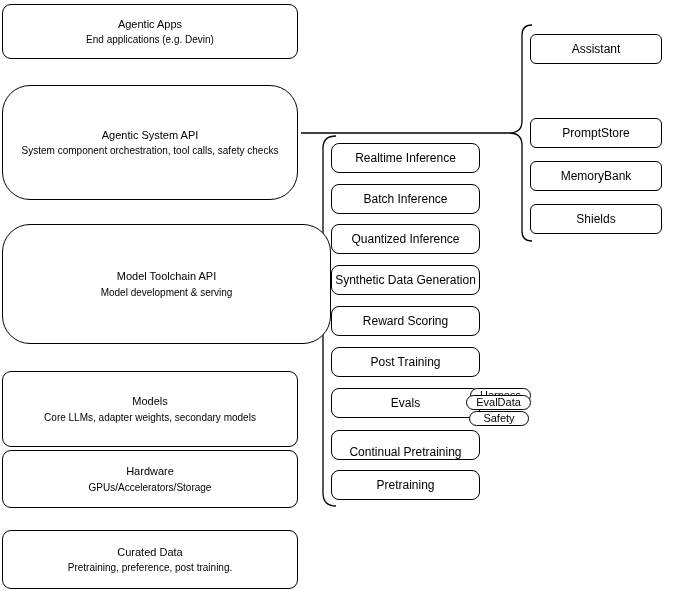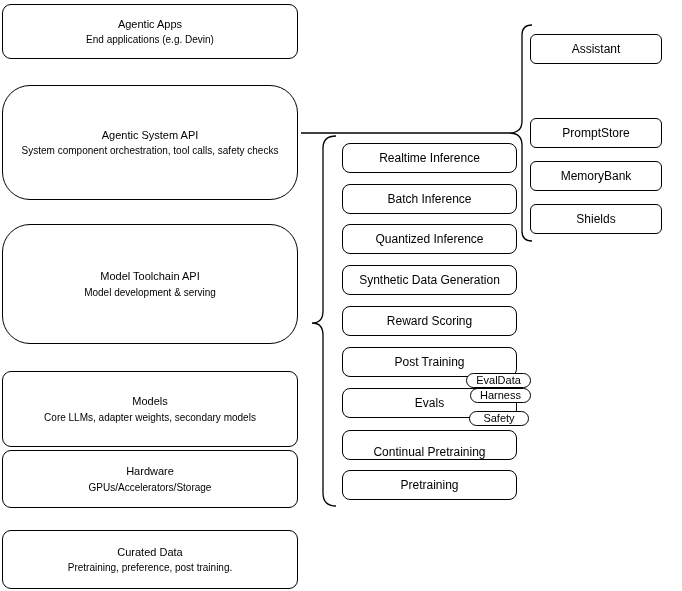--- a/index.html
+++ b/index.html
@@ -25,22 +25,22 @@
     align-items: center;
     justify-content: center;
     text-align: center;
     color: #000000;
   }
   .stack-box { border-radius: 9px; gap: 4px; }
   .stack-box.big { border-radius: 28px; }
   .stack-box .title { font-size: 11px; line-height: 1.1; }
   .stack-box .subtitle { font-size: 10px; line-height: 1.1; }
   .mid-box {
-    left: 342px;
-    width: 175px;
+    left: 331px;
+    width: 149px;
     height: 30px;
     border-radius: 8px;
     font-size: 12px;
   }
   .right-box {
     left: 530px;
     width: 132px;
     height: 30px;
     border-radius: 6px;
     font-size: 12px;
@@ -75,21 +75,21 @@
   <div class="box stack-box" style="left:2px; top:4px; width:296px; height:55px;">
     <div class="title">Agentic Apps</div>
     <div class="subtitle">End applications (e.g. Devin)</div>
   </div>
 
   <div class="box stack-box big" style="left:2px; top:85px; width:296px; height:115px;">
     <div class="title">Agentic System API</div>
     <div class="subtitle">System component orchestration, tool calls, safety checks</div>
   </div>
 
-  <div class="box stack-box big" style="left:2px; top:224px; width:296px; height:120px;">
+  <div class="box stack-box big" style="left:2px; top:224px; width:329px; height:120px;">
     <div class="title">Model Toolchain API</div>
     <div class="subtitle">Model development &amp; serving</div>
   </div>
 
   <div class="box stack-box" style="left:2px; top:371px; width:296px; height:76px;">
     <div class="title">Models</div>
     <div class="subtitle">Core LLMs, adapter weights, secondary models</div>
   </div>
 
   <div class="box stack-box" style="left:2px; top:450px; width:296px; height:58px;">
@@ -126,21 +126,21 @@
   <div class="box mid-box" style="top:430px;justify-content:flex-end;">
     <span>Continual Pretraining</span>
   </div>
   <div class="box mid-box" style="top:470px;">
     <span>Pretraining</span>
   </div>
 
   <div class="box pill" style="left:470px; top:388px; width:61px;">
     <span>Harness</span>
   </div>
-  <div class="box pill" style="left:466px; top:373px; width:65px;">
+  <div class="box pill" style="left:466px; top:395px; width:65px;">
     <span>EvalData</span>
   </div>
   <div class="box pill" style="left:469px; top:411px; width:60px;">
     <span>Safety</span>
   </div>
 
   <div class="box right-box" style="top:34px;">
     <span>Assistant</span>
   </div>
   <div class="box right-box" style="top:118px;">

